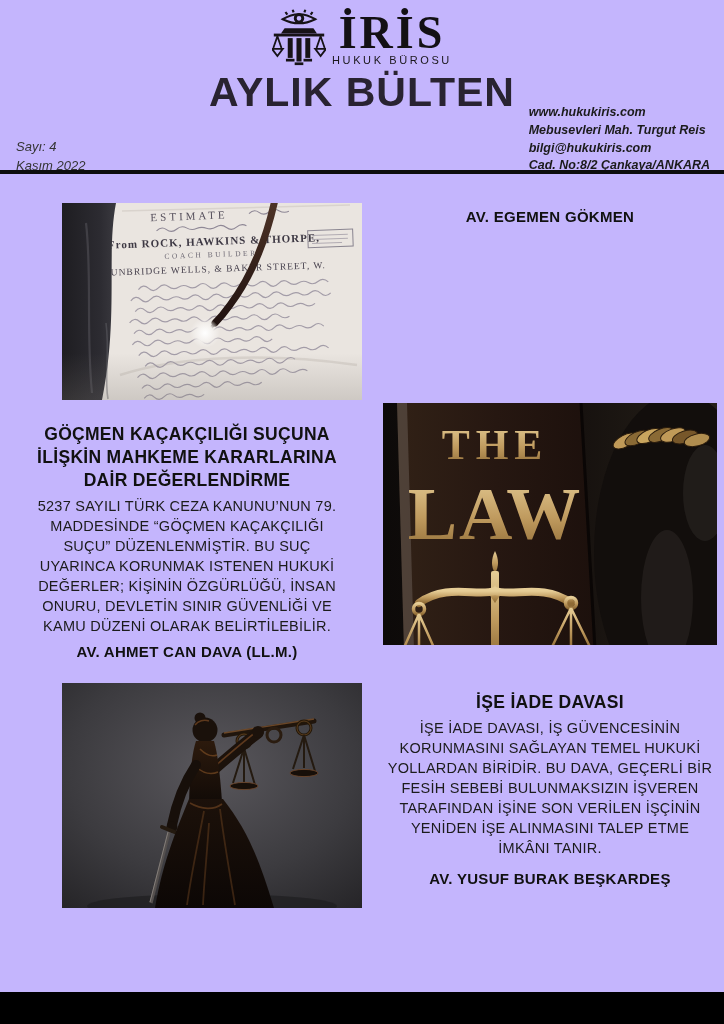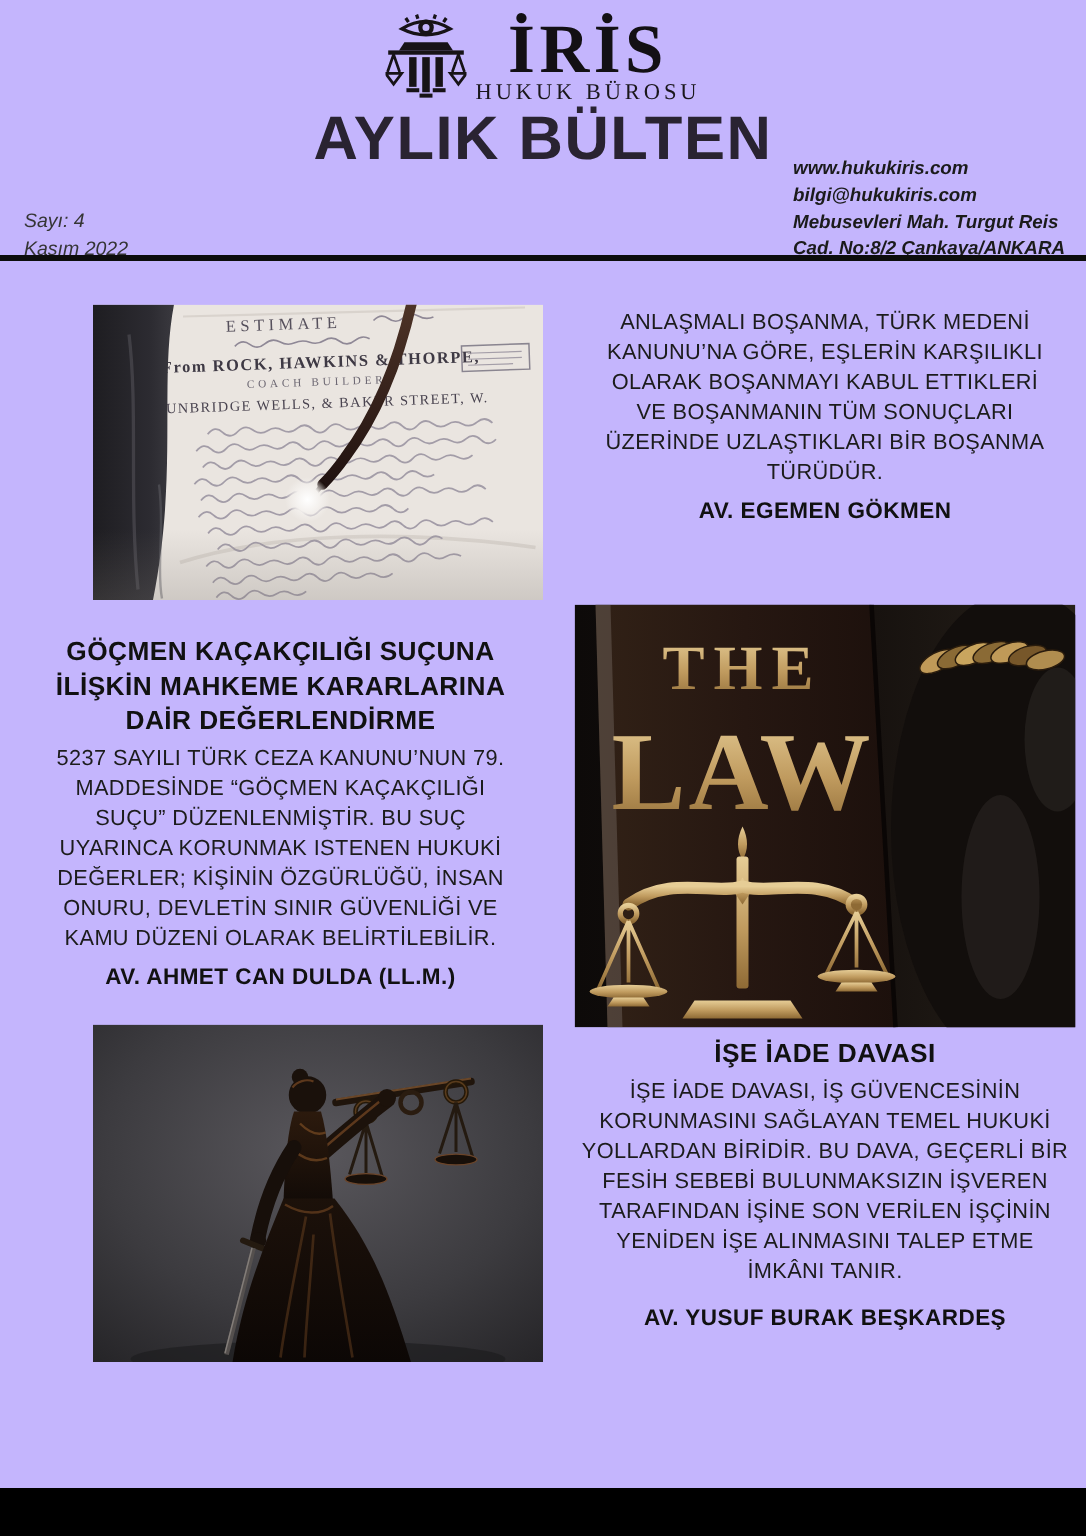--- a/index.html
+++ b/index.html
@@ -8,21 +8,21 @@
     font-family:"Liberation Sans","DejaVu Sans",sans-serif;color:#161616;overflow:hidden;
   }
   
   .logo-row{position:absolute;top:8px;left:0;width:100%;display:flex;justify-content:center;align-items:flex-start;gap:6px;}
   .logo-text{display:flex;flex-direction:column;align-items:center;}
   .brand{
     font-family:"Liberation Serif","DejaVu Serif",serif;font-size:46px;font-weight:600;
     letter-spacing:3px;color:#131014;line-height:1;margin-top:2px;
   }
   .brand-sub{
-    font-family:Liberation Serif, serif;font-size:15px;letter-spacing:2.6px;
+    font-family:Liberation Sans, sans-serif;font-size:11px;letter-spacing:2.6px;
     color:#1a171b;margin-top:-2px;
   }
   .newsletter-title{
     position:absolute;top:72px;left:0;width:100%;text-align:center;
     font-size:41px;font-weight:800;letter-spacing:1px;color:#292331;line-height:1;
   }
   .issue{
     position:absolute;left:16px;top:138px;font-style:italic;font-size:13px;font-weight:500;
     color:#353535;line-height:1.45;
   }
@@ -36,21 +36,21 @@
   .article-title{font-size:17.5px;font-weight:700;line-height:23px;letter-spacing:.3px;color:#111;white-space:pre-line;}
   .article-body{margin-top:4px;font-size:14.5px;line-height:20px;letter-spacing:.25px;color:#1c1c1c;white-space:pre-line;}
   .article-author{margin-top:7px;font-size:15px;font-weight:700;letter-spacing:.3px;color:#111;}
   #article-1{left:376px;top:201px;width:348px;}
   #article-2{left:8px;top:423px;width:358px;}
   #article-3{left:376px;top:691px;width:348px;}
   #article-3 .article-author{margin-top:12px;}
   
   .photo{position:absolute;overflow:hidden;}
   #photo-estimate{left:62px;top:203px;width:300px;height:197px;}
-  #photo-law{left:383px;top:403px;width:334px;height:282px;}
+  #photo-law{left:383px;top:403px;width:334px;height:242px;}
   #photo-justice{left:62px;top:683px;width:300px;height:225px;}
   .photo svg{display:block;}
   .svg-serif{font-family:"Liberation Serif","DejaVu Serif",serif;}
   
   .footer-bar{position:absolute;left:0;top:992px;width:724px;height:32px;background:#000000;}
 </style>
 </head>
 <body>
 
 <div class="page">
@@ -89,22 +89,22 @@
 
   <div class="newsletter-title">AYLIK BÜLTEN</div>
 
   <div class="issue">
     <div>Sayı: 4</div>
     <div>Kasım 2022</div>
   </div>
 
   <div class="contact">
     <div>www.hukukiris.com</div>
+    <div>Mebusevleri Mah. Turgut Reis</div>
     <div>bilgi@hukukiris.com</div>
-    <div>Mebusevleri Mah. Turgut Reis</div>
     <div>Cad. No:8/2 Çankaya/ANKARA</div>
   </div>
 
   <div class="rule"></div>
 
   <div class="photo" id="photo-estimate">
     <svg width="300" height="197" viewBox="0 0 300 197">
       <defs>
         <linearGradient id="bandGrad" x1="0" y1="0" x2="1" y2="0">
           <stop offset="0" stop-color="#1e1d21"></stop>
@@ -155,41 +155,35 @@
       <path d="M24,20 C30,70 24,130 30,190" stroke="#55545b" stroke-width="2.2" fill="none" opacity="0.55"></path>
       <path d="M44,120 C48,150 42,175 46,196" stroke="#626168" stroke-width="1.6" fill="none" opacity="0.5"></path>
       <path d="M214,-8 C206,30 192,70 168,102 C163,109 159,114 153,120" stroke="url(#penGrad)" stroke-width="7" stroke-linecap="round" fill="none"></path>
       <path d="M153,120 L144,131" stroke="#1c100c" stroke-width="3" stroke-linecap="round"></path>
       <circle cx="143" cy="130" r="15" fill="url(#ballGrad)"></circle>
       <rect y="150" width="300" height="47" fill="url(#vign)"></rect>
     </svg>
   </div>
 
   <div class="article" id="article-1">
-    <div class="article-body">ANLAŞMALI BOŞANMA, TÜRK MEDENİ
-KANUNU’NA GÖRE, EŞLERİN KARŞILIKLI
-OLARAK BOŞANMAYI KABUL ETTIKLERİ
-VE BOŞANMANIN TÜM SONUÇLARI
-ÜZERİNDE UZLAŞTIKLARI BİR BOŞANMA
-TÜRÜDÜR.</div>
     <div class="article-author">AV. EGEMEN GÖKMEN</div>
   </div>
 
   <div class="article" id="article-2">
     <div class="article-title">GÖÇMEN KAÇAKÇILIĞI SUÇUNA
 İLİŞKİN MAHKEME KARARLARINA
 DAİR DEĞERLENDİRME</div>
     <div class="article-body">5237 SAYILI TÜRK CEZA KANUNU’NUN 79.
 MADDESİNDE “GÖÇMEN KAÇAKÇILIĞI
 SUÇU” DÜZENLENMİŞTİR. BU SUÇ
 UYARINCA KORUNMAK ISTENEN HUKUKİ
 DEĞERLER; KİŞİNİN ÖZGÜRLÜĞÜ, İNSAN
 ONURU, DEVLETİN SINIR GÜVENLİĞİ VE
 KAMU DÜZENİ OLARAK BELİRTİLEBİLİR.</div>
-    <div class="article-author">AV. AHMET CAN DULDA (LL.M.)</div>
+    <div class="article-author">AV. AHMET CAN DAVA (LL.M.)</div>
   </div>
 
   <div class="photo" id="photo-law">
     <svg width="334" height="282" viewBox="0 0 334 282">
       <defs>
         <linearGradient id="lawBg" x1="0" y1="0" x2="1" y2="0">
           <stop offset="0" stop-color="#0d0a09"></stop>
             <stop offset="0.6" stop-color="#17120f"></stop>
             <stop offset="1" stop-color="#262019"></stop>
         </linearGradient>

